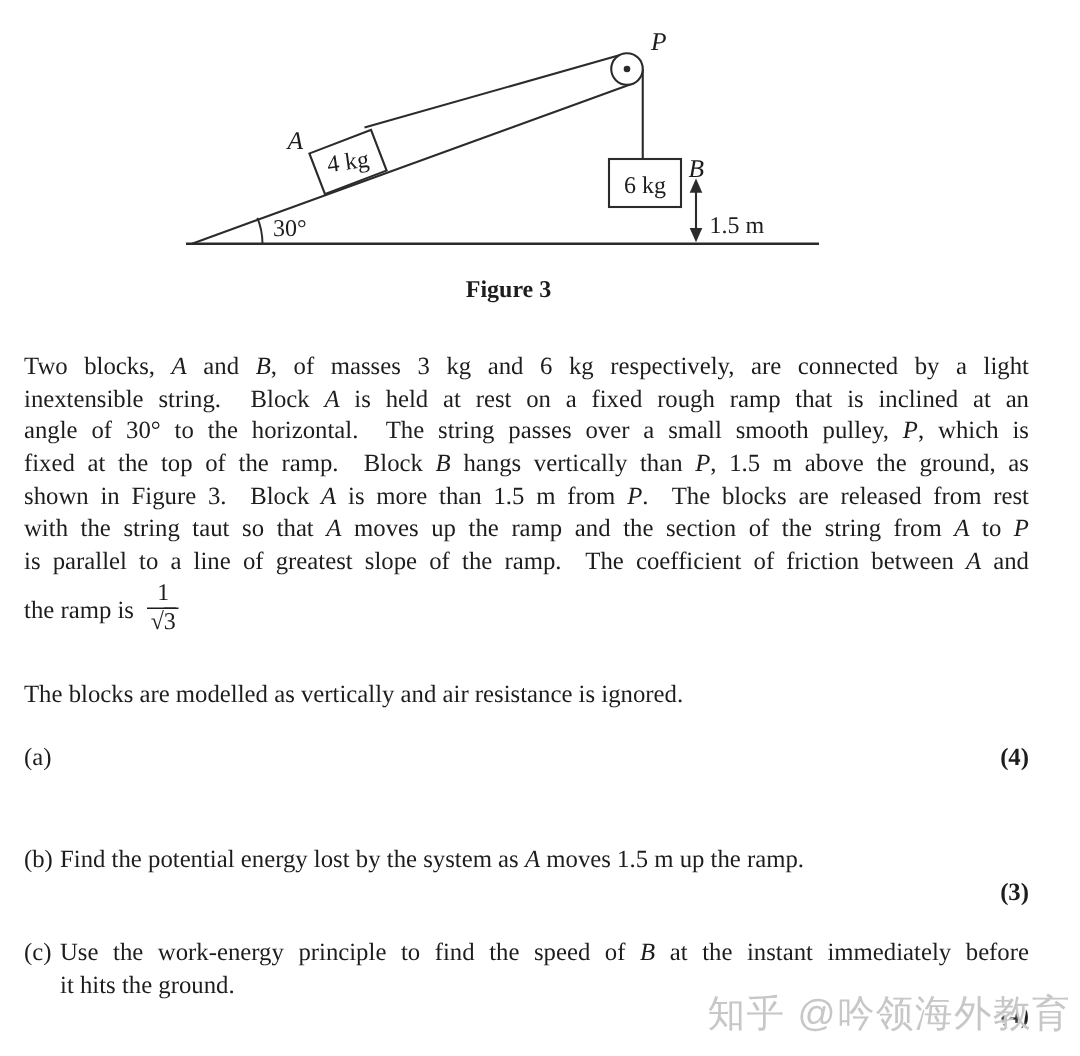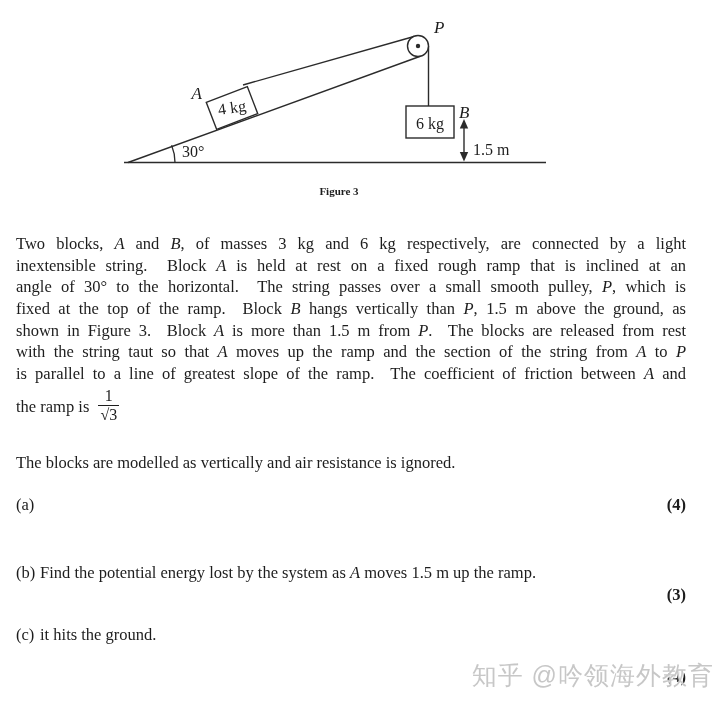--- a/index.html
+++ b/index.html
@@ -7,21 +7,21 @@
     position:relative;width:720px;height:704px;background:#ffffff;
     font-family:"Liberation Serif",serif;color:#1d1d1d;font-size:16.5px;
     overflow:hidden;
   }
   
   .figsvg{position:absolute;top:0;left:0;}
   .figsvg text{font-family:"Liberation Serif",serif;fill:#1d1d1d;}
   .figsvg .var{font-style:italic;}
   .caption{
     position:absolute;top:185px;left:0;width:678px;text-align:center;
-    font-weight:bold;font-size:11px;
+    font-weight:bold;font-size:16px;
   }
   
   .para{position:absolute;top:233px;left:16px;width:670px;}
   .pgline{
     height:21.7px;line-height:21.7px;white-space:pre-wrap;overflow:hidden;
     text-align:justify;text-align-last:justify;
   }
   .var{font-style:italic;}
   .fracline{height:44px;display:flex;align-items:center;white-space:pre-wrap;line-height:normal;}
   .frac{
@@ -112,20 +112,21 @@
     <span class="plabel">(b)</span>
     <div class="pbody">
       <div class="pline"><span>Find the potential energy lost by the system as </span><span class="var">A</span><span> moves 1.5 m up the ramp.</span></div>
     </div>
     <div class="pmark">(3)</div>
   </div>
 
   <div class="part" style="top:624px">
     <span class="plabel">(c)</span>
     <div class="pbody">
+      <div class="pline jl"><span>Use the work-energy principle to find the speed of </span><span class="var">B</span><span> at the instant immediately before</span></div>
       <div class="pline"><span>it hits the ground.</span></div>
     </div>
   </div>
 
   <div class="cmark">(4)</div>
 
   <div class="watermark">知乎 @吟领海外教育</div>
 
 </div>
 

